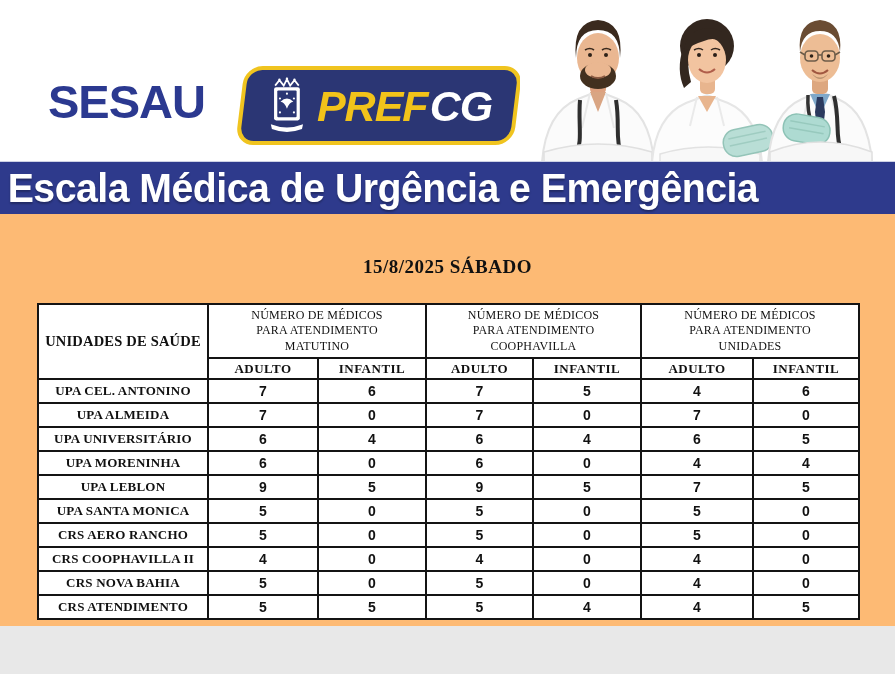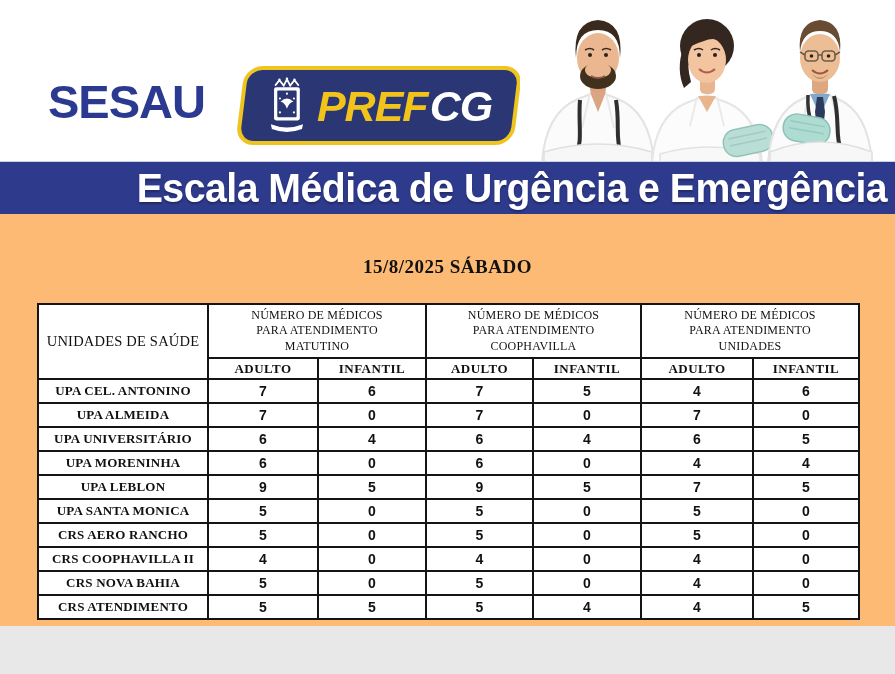--- a/index.html
+++ b/index.html
@@ -23,21 +23,21 @@
     display:flex; align-items:center; justify-content:center;
   }
   .prefcg-inner { transform:skewX(7deg); display:flex; align-items:center; gap:8px; }
   .crest { width:44px; height:58px; }
   .pref-text { color:#f2c31a; font-size:43px; font-weight:bold; font-style:italic; letter-spacing:-1px; }
   .cg-text   { color:#ffffff; font-size:43px; font-weight:bold; font-style:italic; letter-spacing:-1px; margin-left:-6px; }
   .photo { position:absolute; right:0; top:0; width:375px; height:162px; }
   
   .title-banner {
     position:absolute; left:0; top:161px; width:895px; height:53px;
-    background:#2e3a8c; display:flex; align-items:center; justify-content:flex-end;
+    background:#2e3a8c; display:flex; align-items:center; justify-content:flex-start;
     border-top:1px solid #cdd1e4;
   }
   .title-banner span {
     color:#ffffff; font-size:40px; font-weight:bold; letter-spacing:-0.5px;
     white-space:nowrap; text-shadow:0 2px 2px rgba(0,0,0,0.28);
     transform:scaleX(0.98);
   }
   
   .date-title {
     position:absolute; left:0; top:256px; width:895px;
@@ -48,21 +48,21 @@
   .table-wrap { position:absolute; left:37px; top:303px; width:821px; }
   table.schedule {
     width:821px; border-collapse:collapse; table-layout:fixed;
     font-family:"Liberation Serif", serif; color:#111;
     background:#ffffff;
   }
   table.schedule th, table.schedule td {
     border:2px solid #141414; text-align:center; vertical-align:middle;
     padding:0; overflow:hidden;
   }
-  th.unit-head { font-size:14.5px; font-weight:normal; letter-spacing:0.2px;margin-left:32px; }
+  th.unit-head { font-size:14.5px; font-weight:bold; letter-spacing:0.2px;margin-left:32px; }
   th.group-head { height:54px; font-size:12px; font-weight:normal; line-height:1.3; letter-spacing:0.2px; }
   th.group-head .ghl { display:block; }
   tr.subhead th { height:21px; font-size:13px; font-weight:bold; letter-spacing:0.5px; }
   tbody td { height:24px; }
   td.unit-cell { font-size:13px; font-weight:bold; letter-spacing:0.2px; }
   td.num-cell  { font-family:"Liberation Sans", sans-serif; font-size:14px; font-weight:bold; }
 </style>
 </head>
 <body>
 

